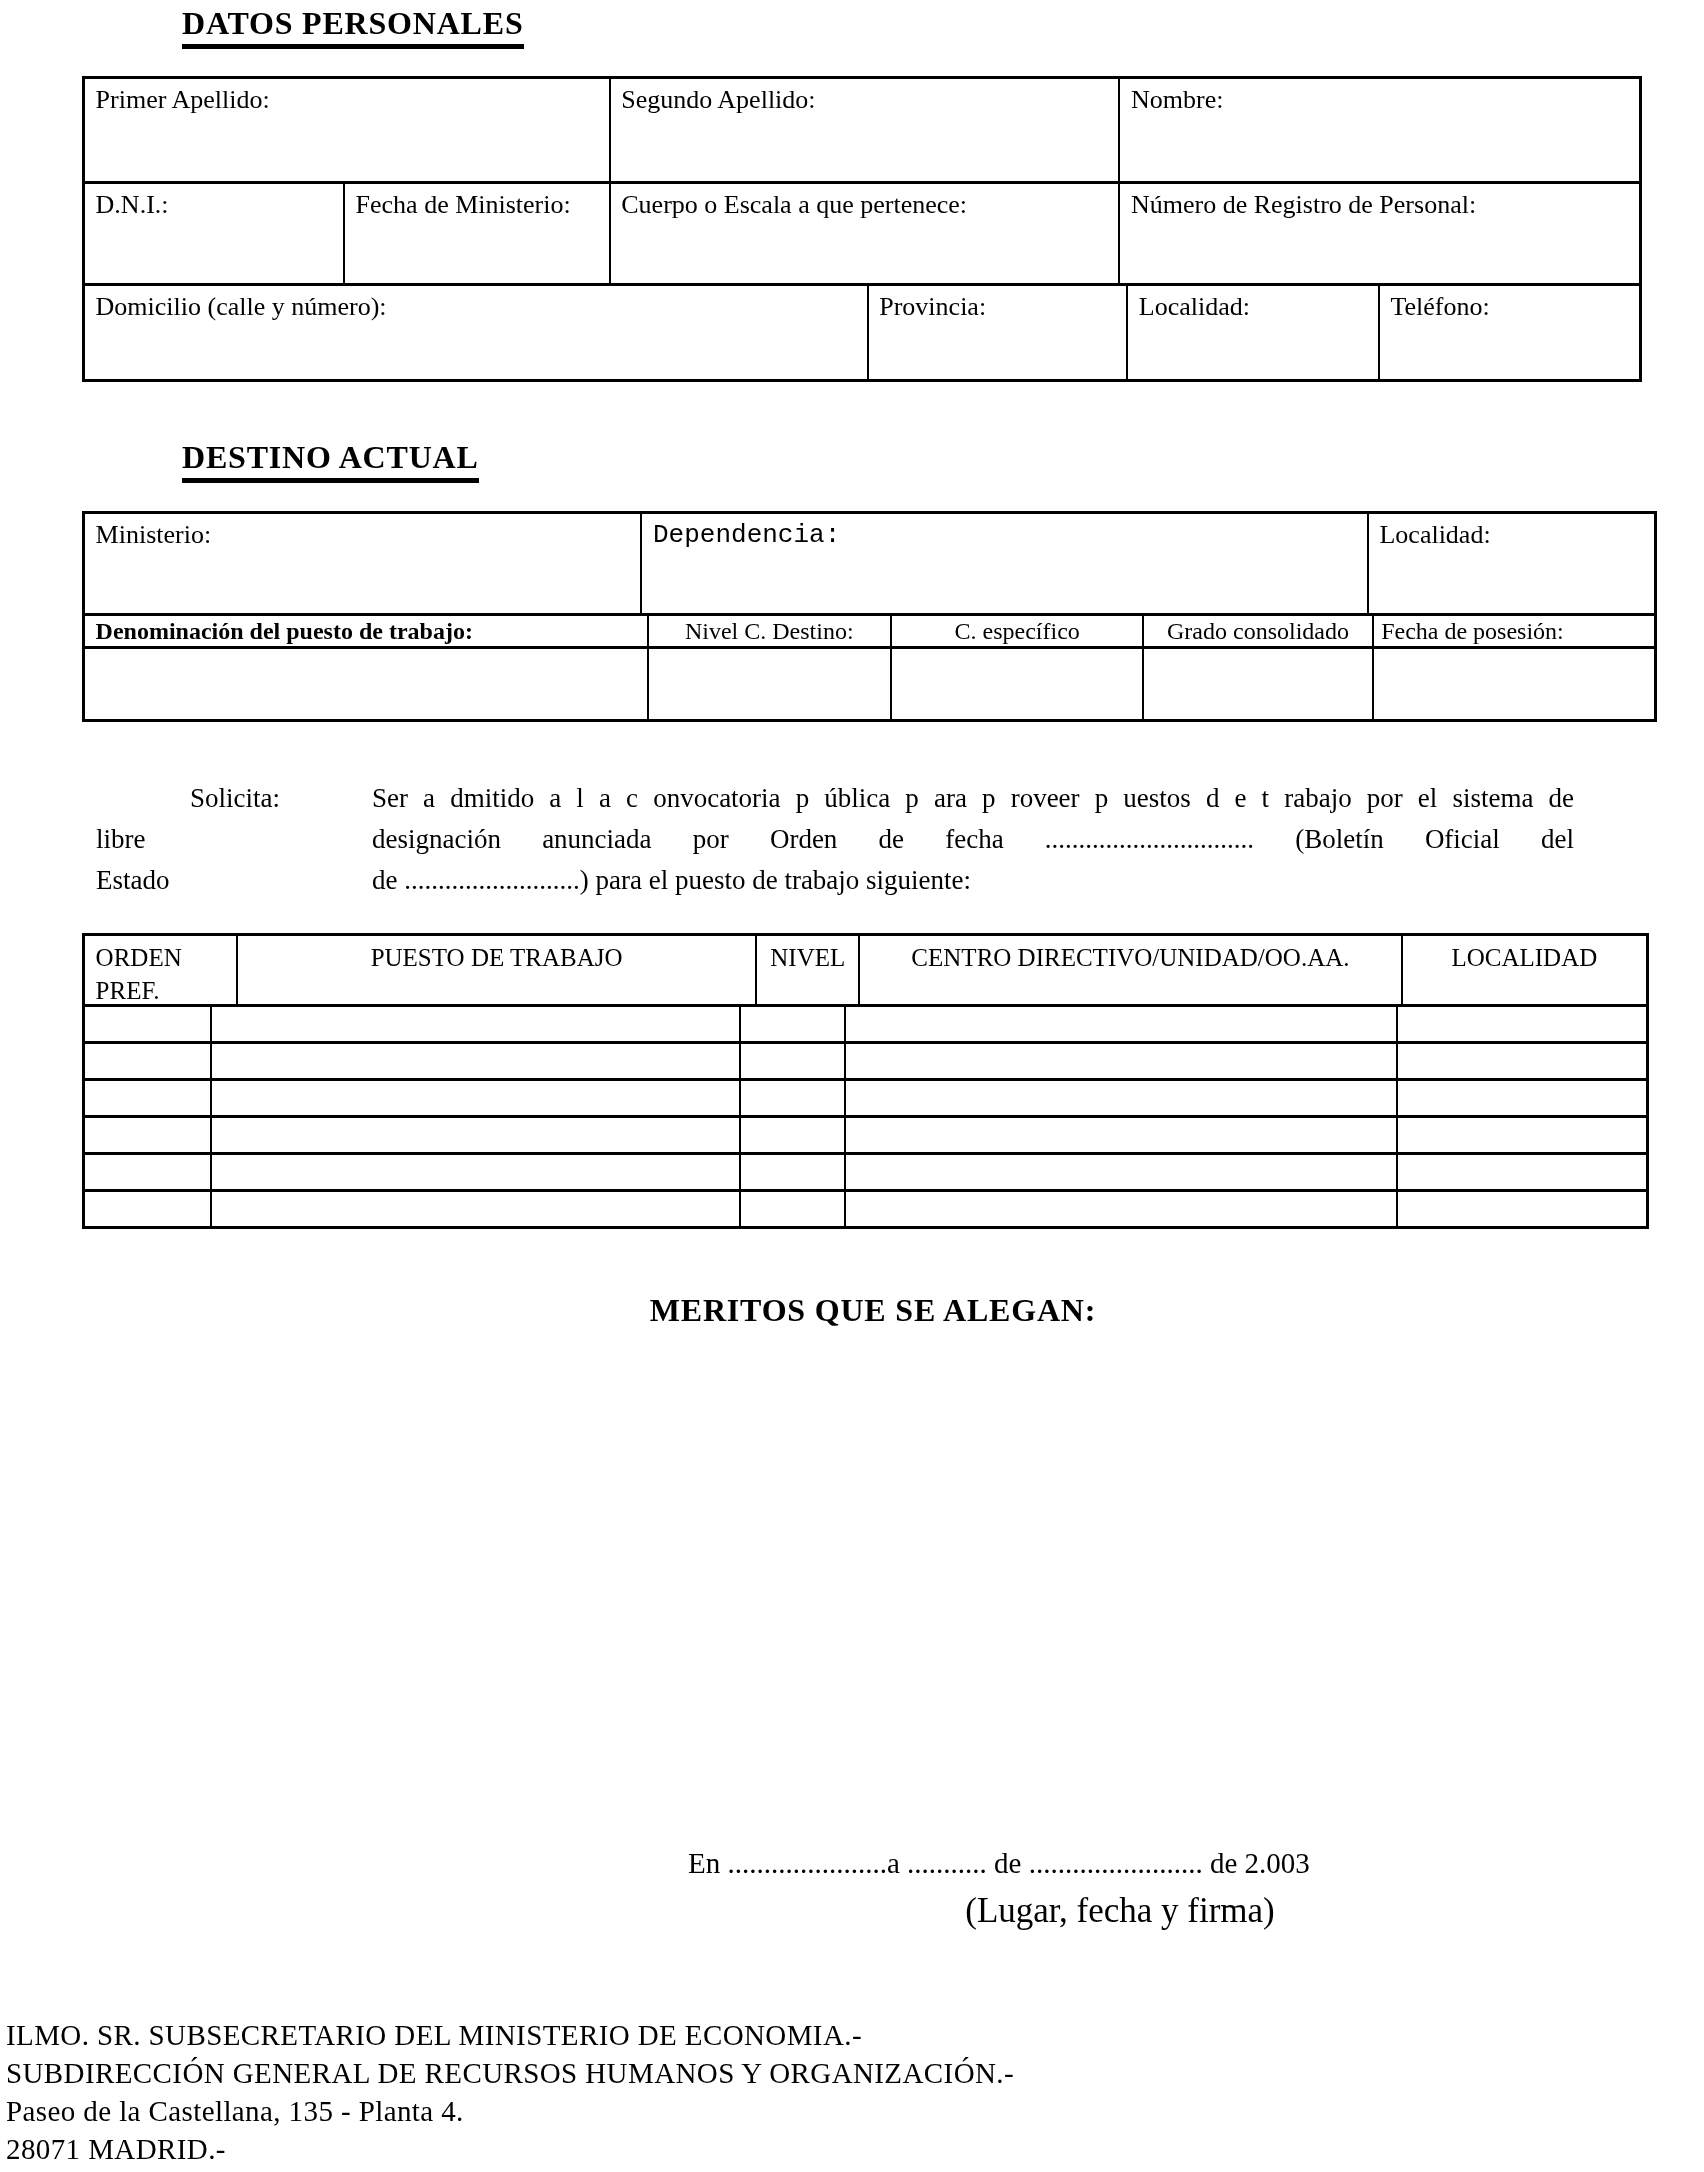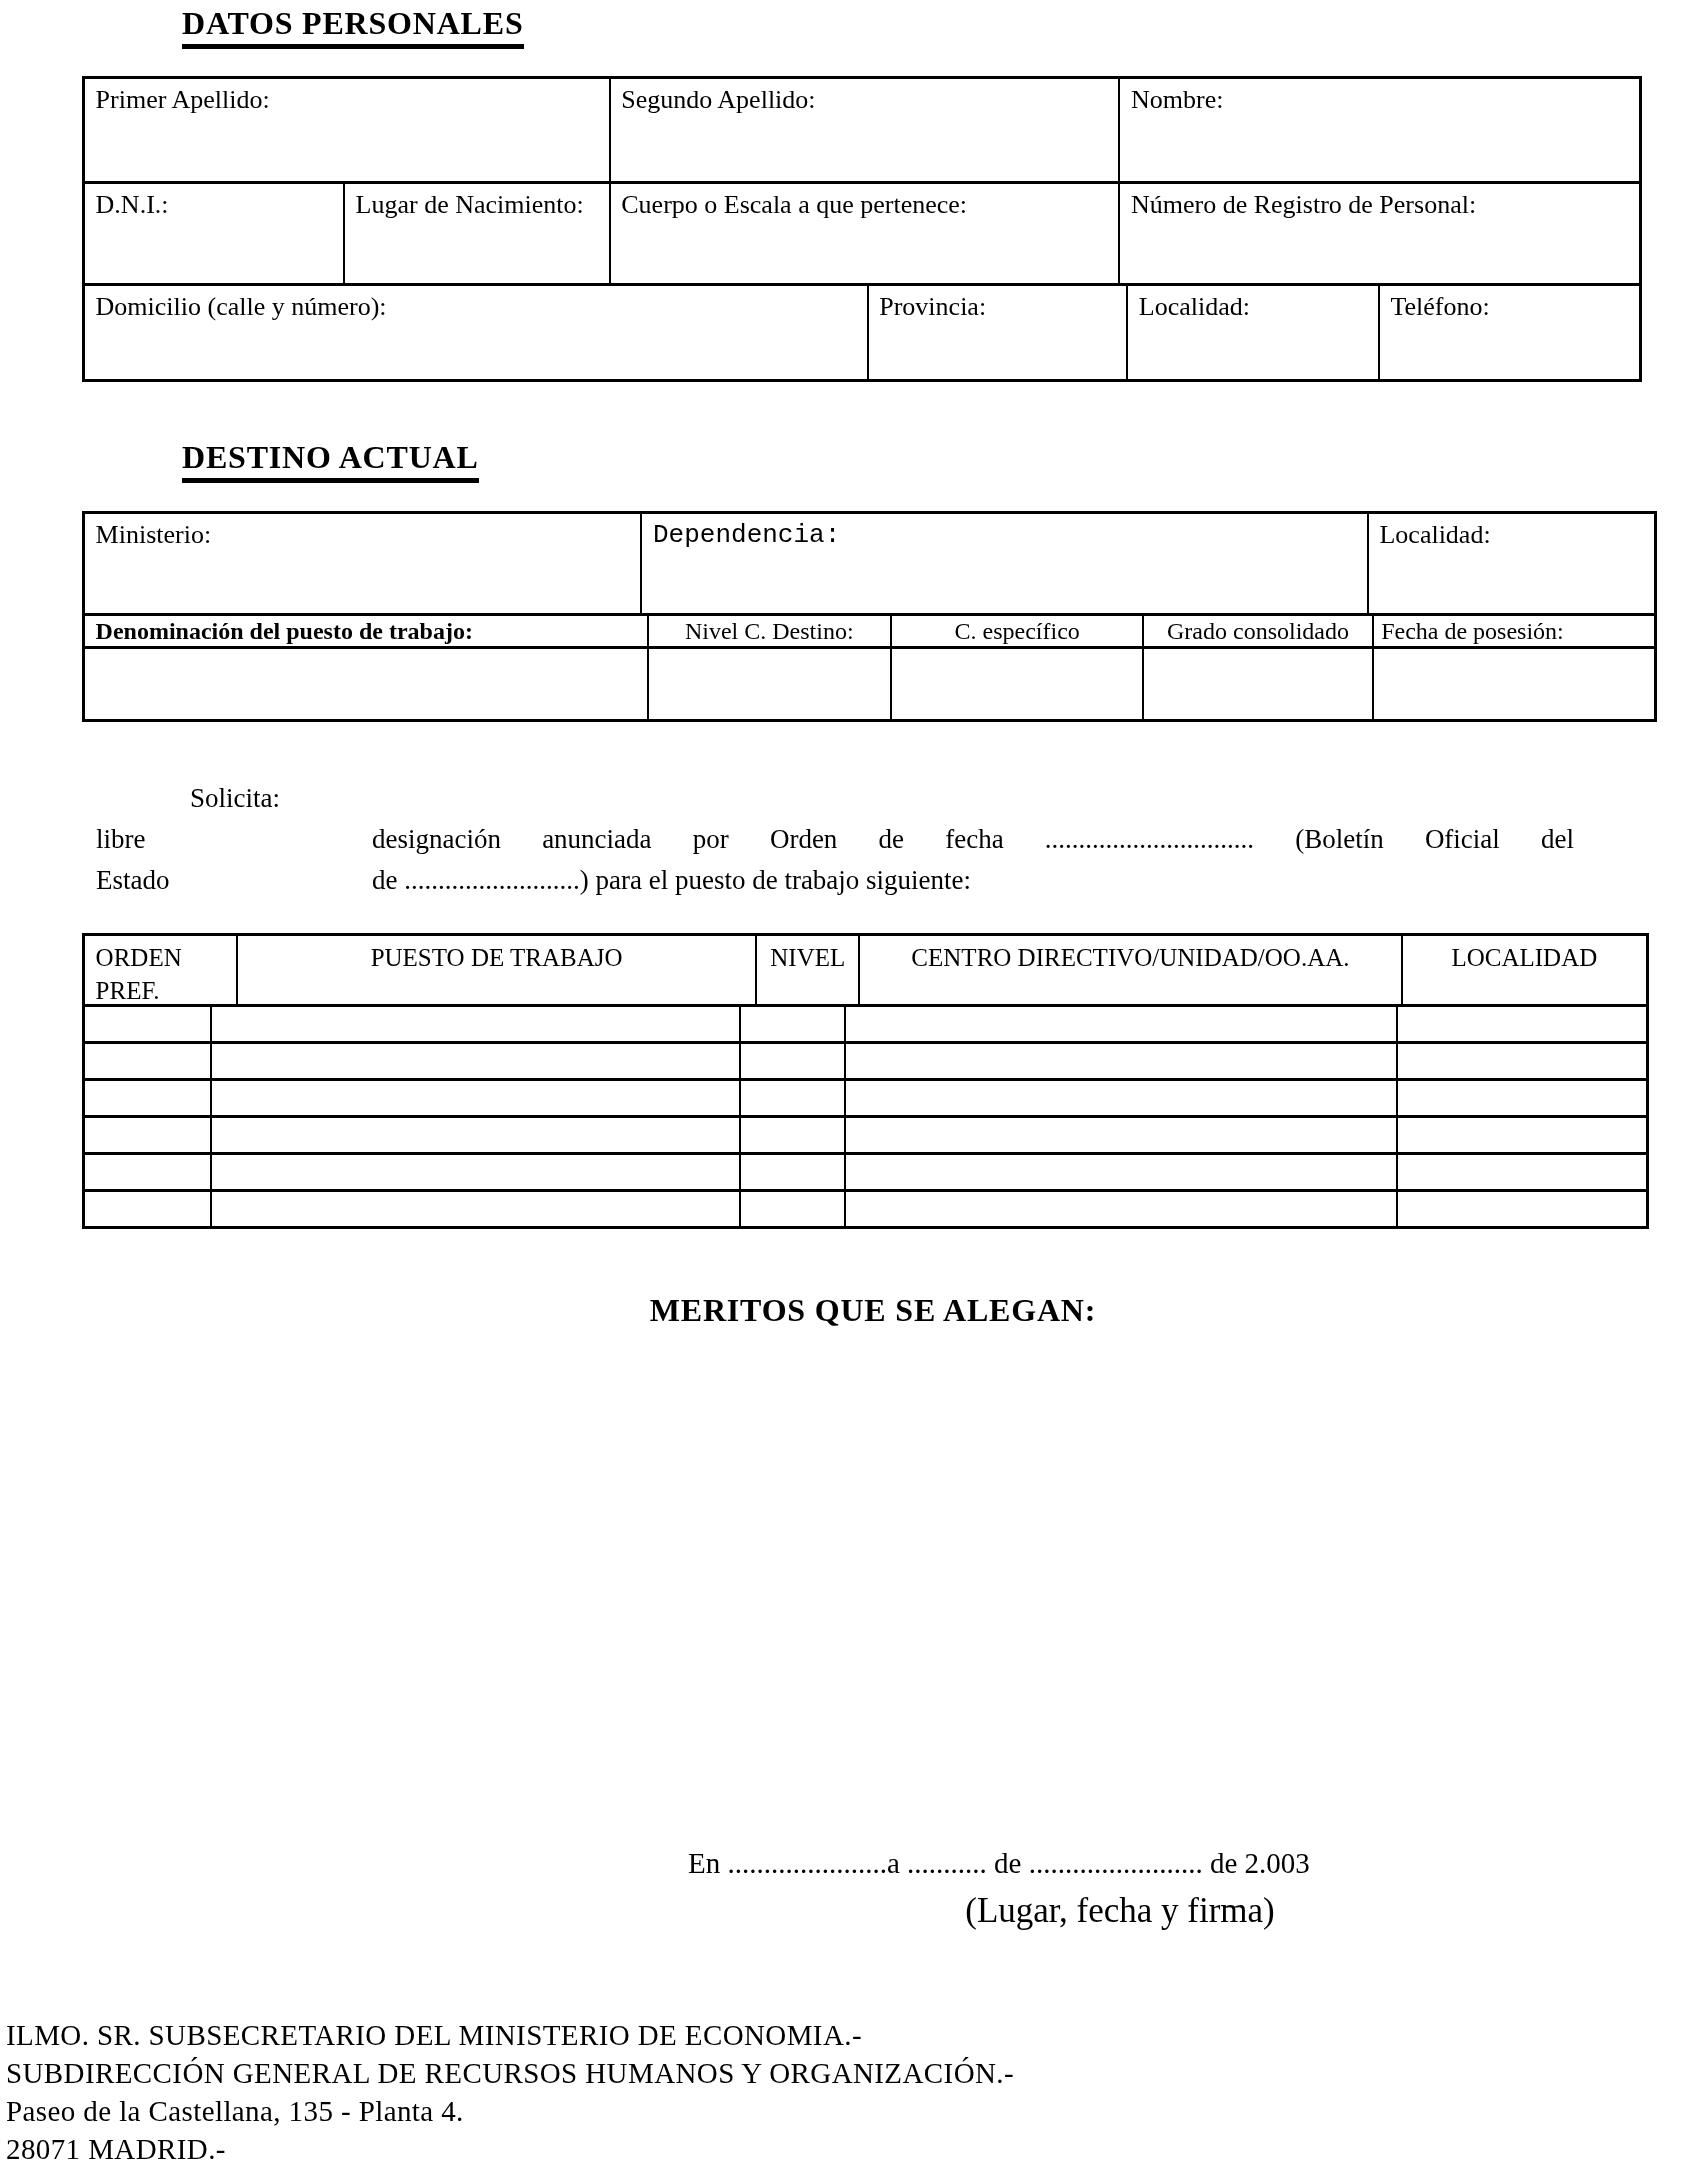--- a/index.html
+++ b/index.html
@@ -65,21 +65,21 @@
   </div>
 
   <div class="t" style="left:82px; top:76px; width:1560px;">
     <div class="tr r134">
       <div class="td" style="width:33.7%;border-radius:16px;"><span>Primer Apellido:</span></div>
       <div class="td" style="width:32.8%;"><span>Segundo Apellido:</span></div>
       <div class="td" style="width:33.5%;"><span>Nombre:</span></div>
     </div>
     <div class="tr r134">
       <div class="td" style="width:16.6%;"><span>D.N.I.:</span></div>
-      <div class="td" style="width:17.1%;"><span>Lugar de Nacimiento:</span></div>
+      <div class="td" style="width:17.1%;"><span>Fecha de Ministerio:</span></div>
       <div class="td" style="width:32.8%;"><span>Cuerpo o Escala a que pertenece:</span></div>
       <div class="td" style="width:33.5%;"><span>Número de Registro de Personal:</span></div>
     </div>
     <div class="tr r126">
       <div class="td" style="width:50.3%;"><span>Domicilio (calle y número):</span></div>
       <div class="td" style="width:16.7%;"><span>Provincia:</span></div>
       <div class="td" style="width:16.2%;"><span>Localidad:</span></div>
       <div class="td" style="width:16.8%;"><span>Teléfono:</span></div>
     </div>
   </div>
@@ -106,20 +106,21 @@
       <div class="td" style="width:15.5%;"></div>
       <div class="td" style="width:16.1%;"></div>
       <div class="td" style="width:14.6%;"></div>
       <div class="td" style="width:18.0%;"></div>
     </div>
   </div>
 
   <div class="abs par" style="left:190px; top:781px;">Solicita:</div>
   <div class="abs par" style="left:96px; top:822px;">libre</div>
   <div class="abs par" style="left:96px; top:863px;">Estado</div>
+  <div class="just" style="top:781px;">Ser a dmitido a l a c onvocatoria p ública p ara p roveer p uestos d e t rabajo por el sistema de</div>
   <div class="just" style="top:822px;">designación anunciada por Orden de fecha ............................... (Boletín Oficial del</div>
   <div class="abs par" style="left:372px; top:863px;">de ..........................) para el puesto de trabajo siguiente:</div>
 
   <div class="t" style="left:82px; top:933px; width:1567px;">
     <div class="tr r90">
       <div class="td th left" style="width:8.0%;">ORDEN
 PREF.</div>
       <div class="td th" style="width:33.9%;margin-left:28px;">PUESTO DE TRABAJO</div>
       <div class="td th" style="width:6.7%;">NIVEL</div>
       <div class="td th" style="width:35.4%;">CENTRO DIRECTIVO/UNIDAD/OO.AA.</div>

